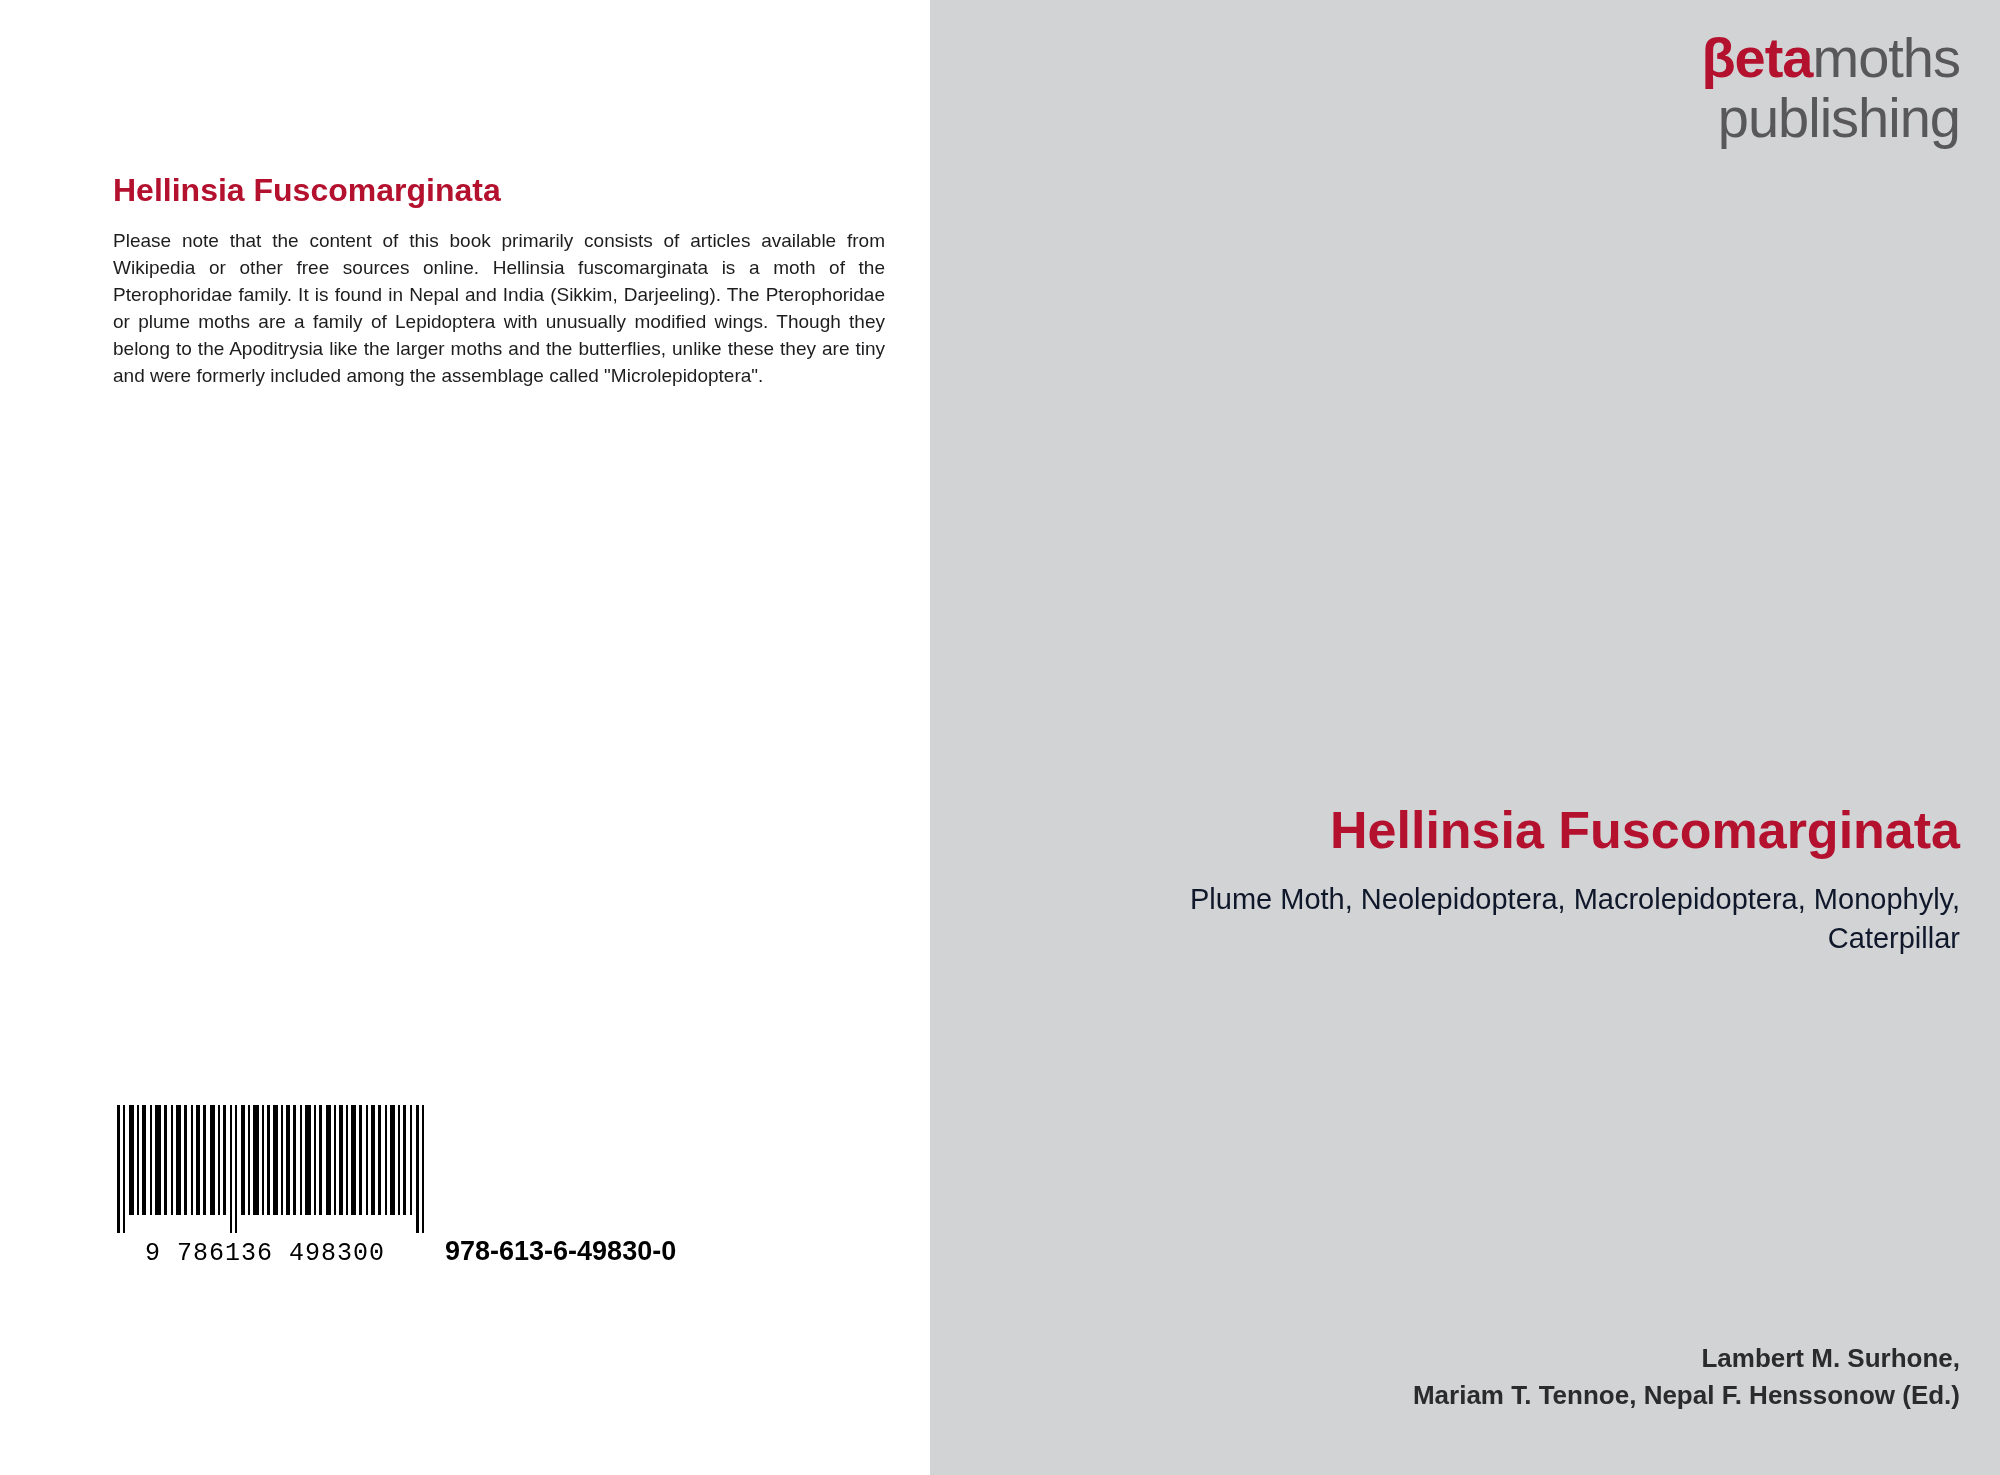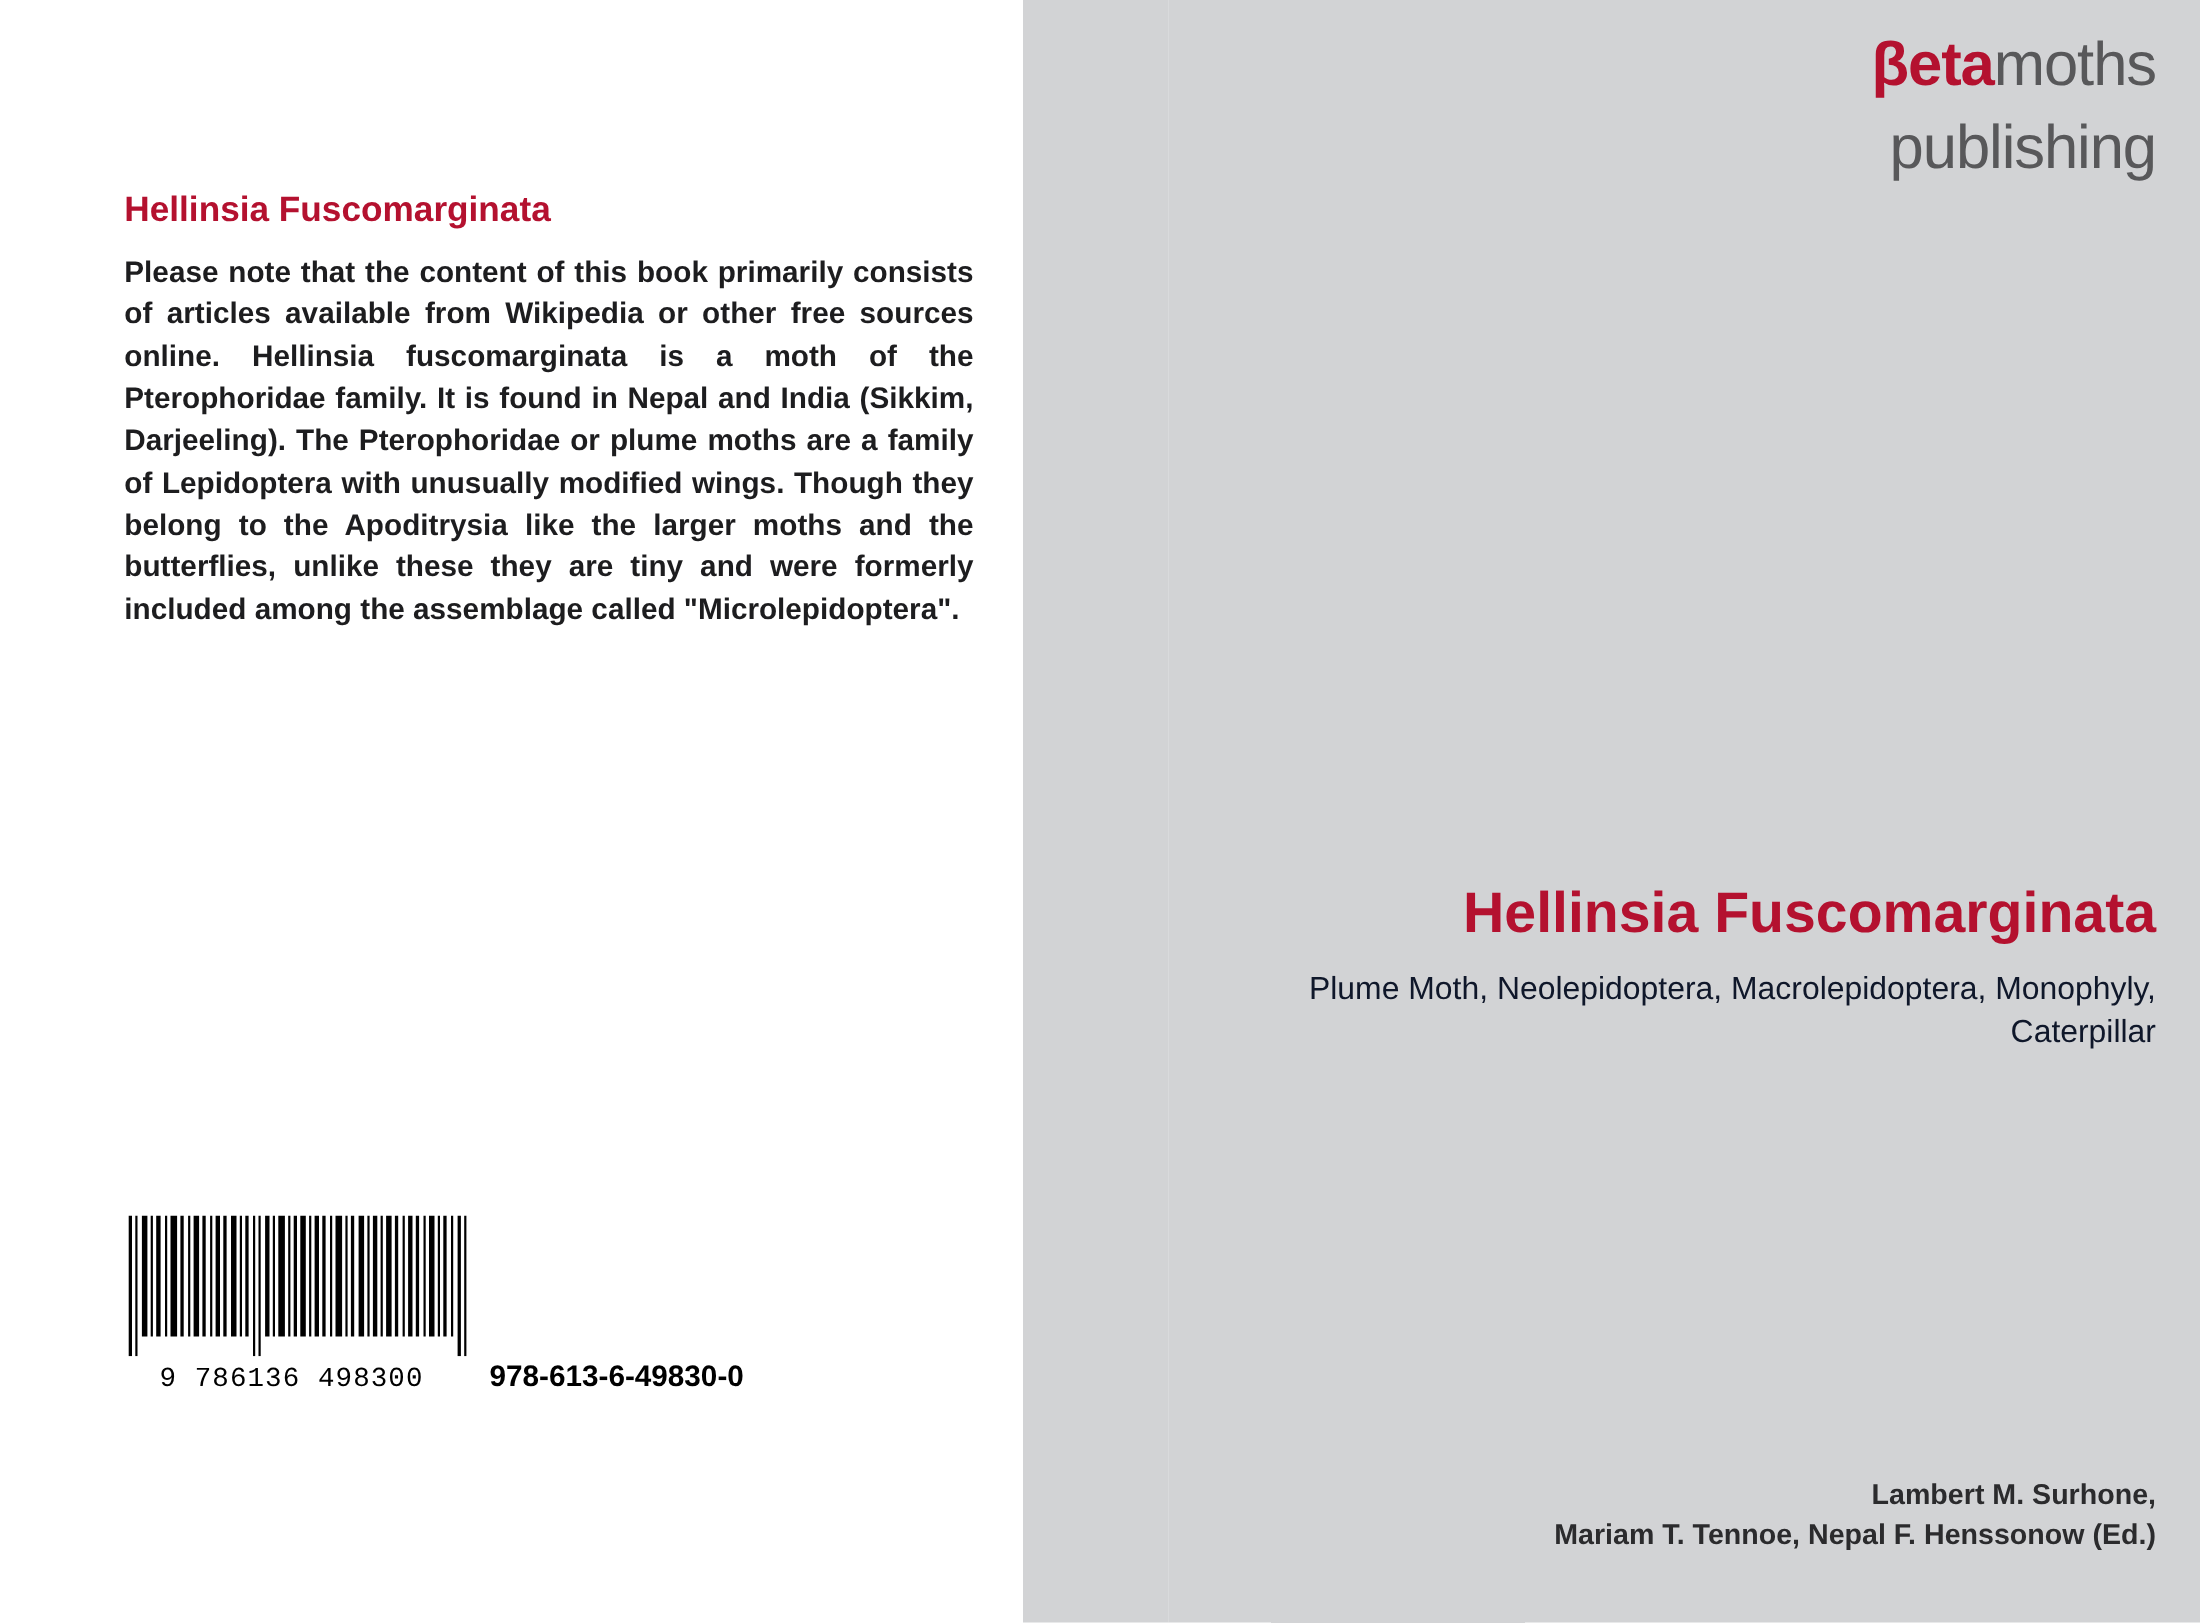--- a/index.html
+++ b/index.html
@@ -59,21 +59,21 @@
     color: #b4112f;
     font-weight: bold;
   }
   .logo-line1 .script {
     color: #58585a;
   }
   .logo-line2 {
     font-size: 56px;
     color: #58585a;
     letter-spacing: -1px;
-    margin-top: 20px;
+    margin-top: 4px;
   }
 
   
   .front-title {
     position: absolute;
     right: 40px;
     top: 800px;
     width: 880px;
     text-align: right;
     color: #b4112f;
@@ -121,24 +121,23 @@
     color: #b4112f;
     font-size: 32px;
     font-weight: bold;
   }
   .back-text {
     position: absolute;
     left: 113px;
     top: 228px;
     width: 772px;
     color: #1d1d1f;
-    font-size: 27px;
+    font-size: 19px;
     line-height: 1.42;
     text-align: justify;
-    font-weight: bold;
   }
 
   
   .barcode-wrap {
     position: absolute;
     left: 113px;
     top: 1105px;
     width: 330px;
   }
   .barcode {

